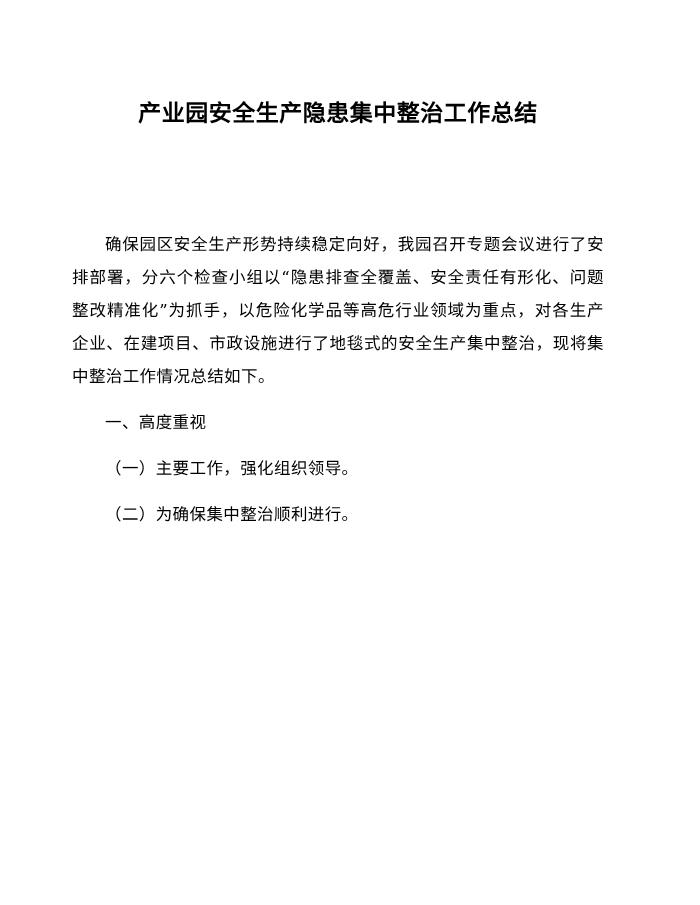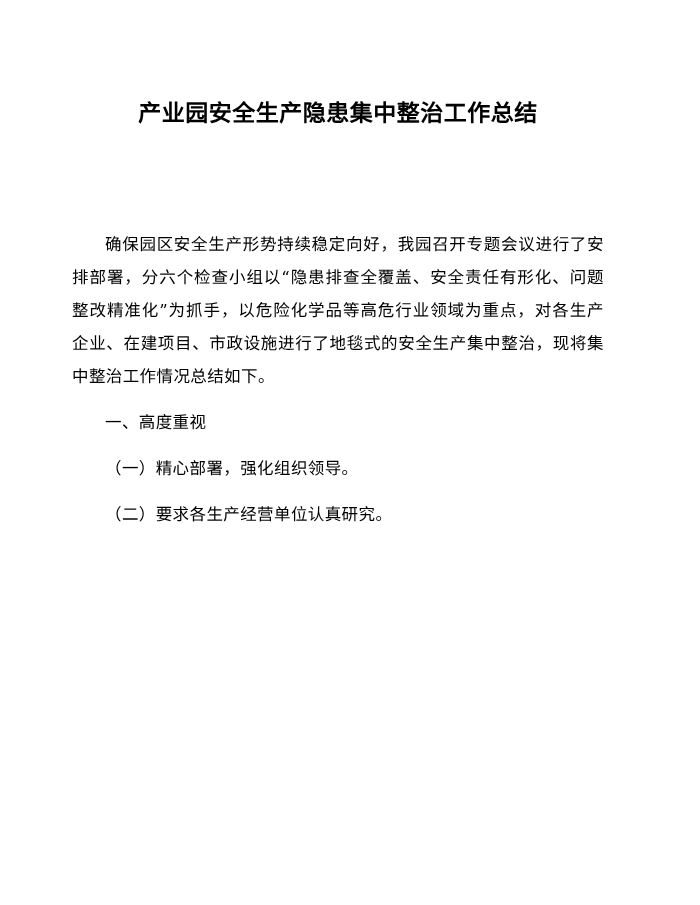--- a/index.html
+++ b/index.html
@@ -57,19 +57,19 @@
 <div class="page">
 
   <h1 class="doc-title">产业园安全生产隐患集中整治工作总结</h1>
 
   <div class="body-block">
 
     <p class="para indent2">确保园区安全生产形势持续稳定向好，我园召开专题会议进行了安排部署，分六个检查小组以“隐患排查全覆盖、安全责任有形化、问题整改精准化”为抓手，以危险化学品等高危行业领域为重点，对各生产企业、在建项目、市政设施进行了地毯式的安全生产集中整治，现将集中整治工作情况总结如下。</p>
 
     <p class="para heading-line">一、高度重视</p>
 
-    <p class="para heading-line">（一）精心部署，强化组织领导。</p>
+    <p class="para heading-line">（一）主要工作，强化组织领导。</p>
 
 
-    <p class="para heading-line">（二）要求各生产经营单位认真研究。</p>
+    <p class="para heading-line">（二）为确保集中整治顺利进行。</p>
 
   </div>
 </div>
 
 </body></html>

